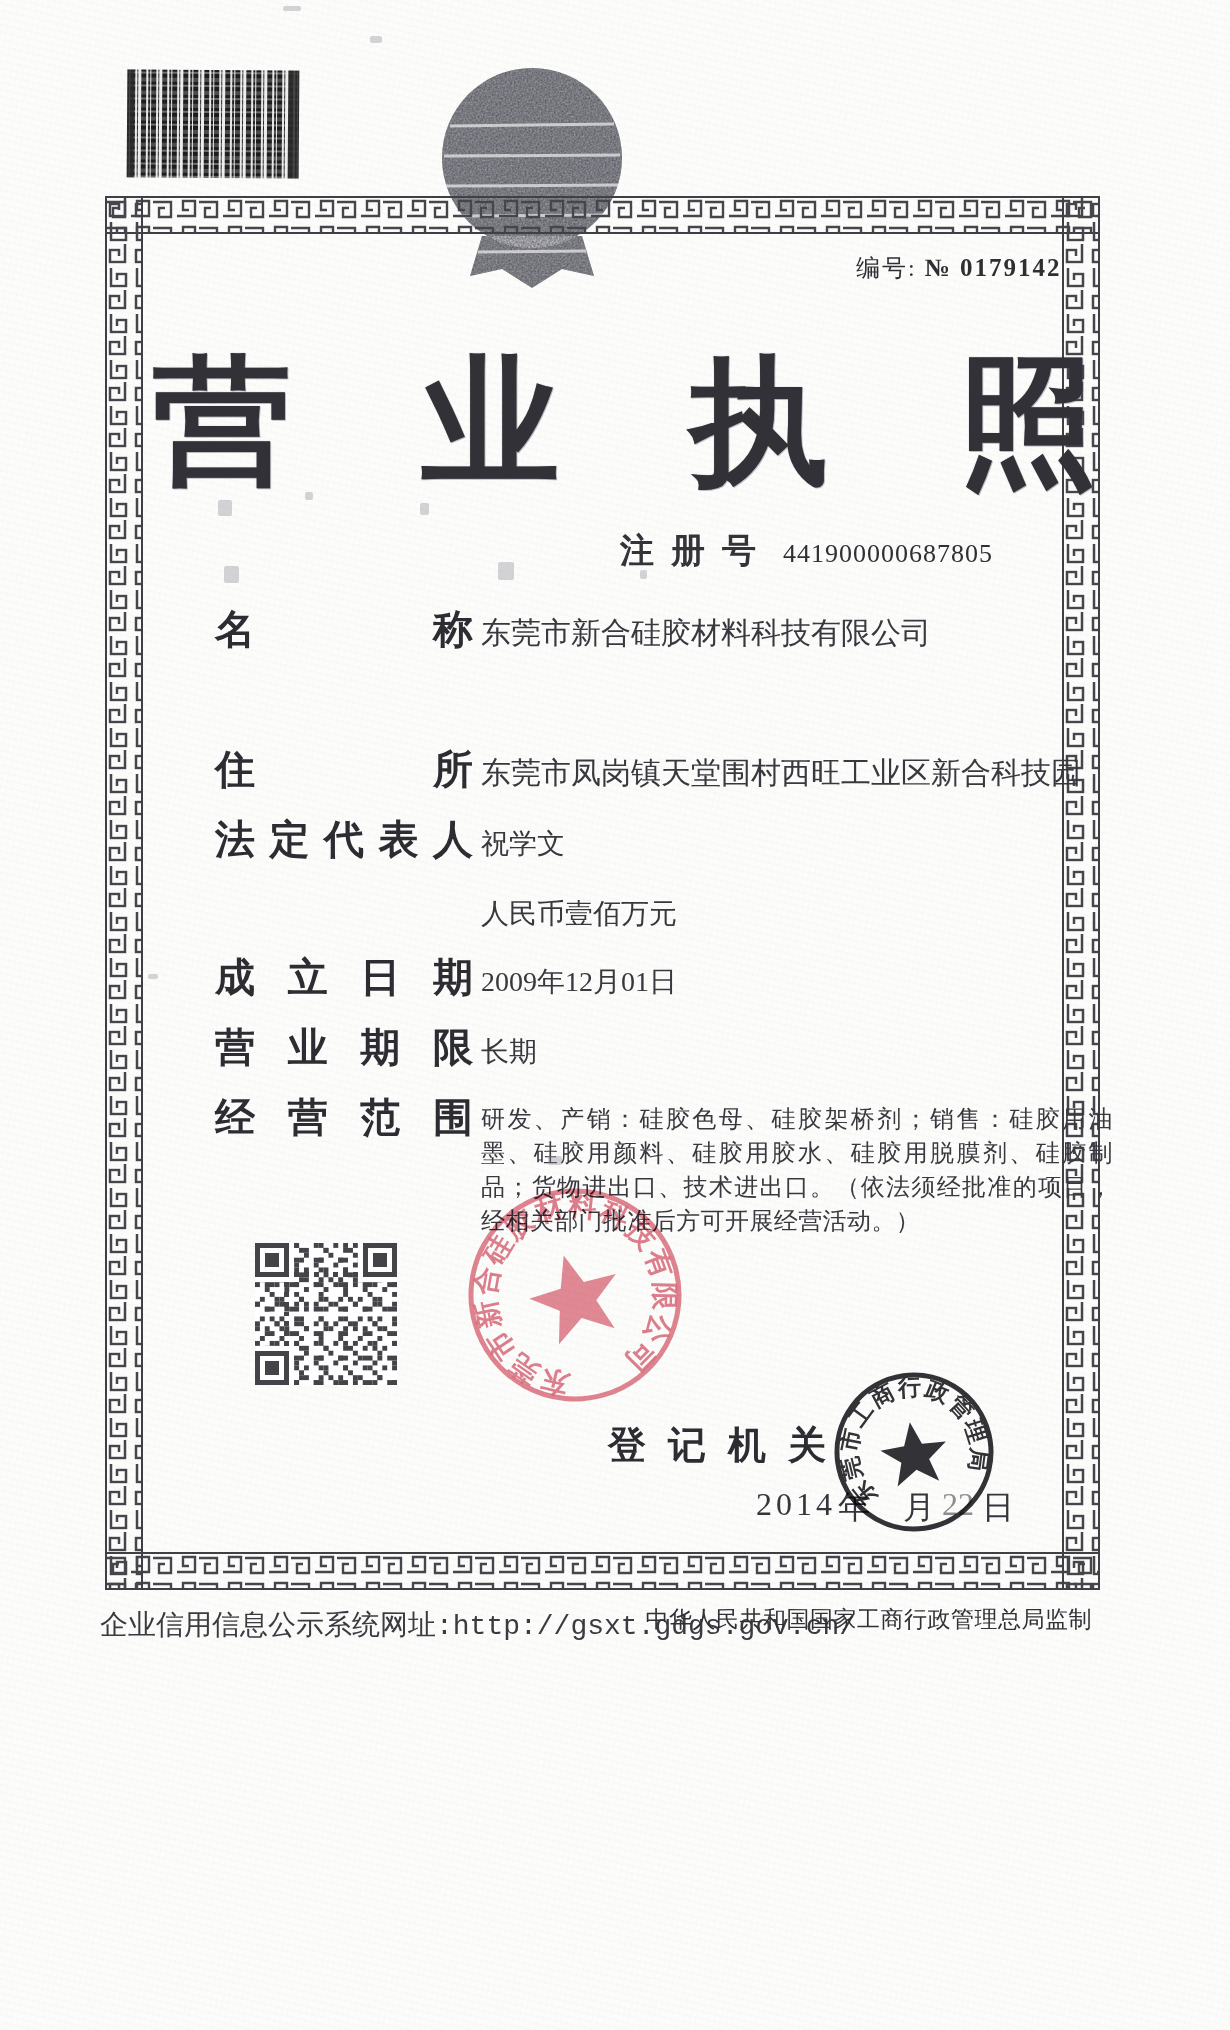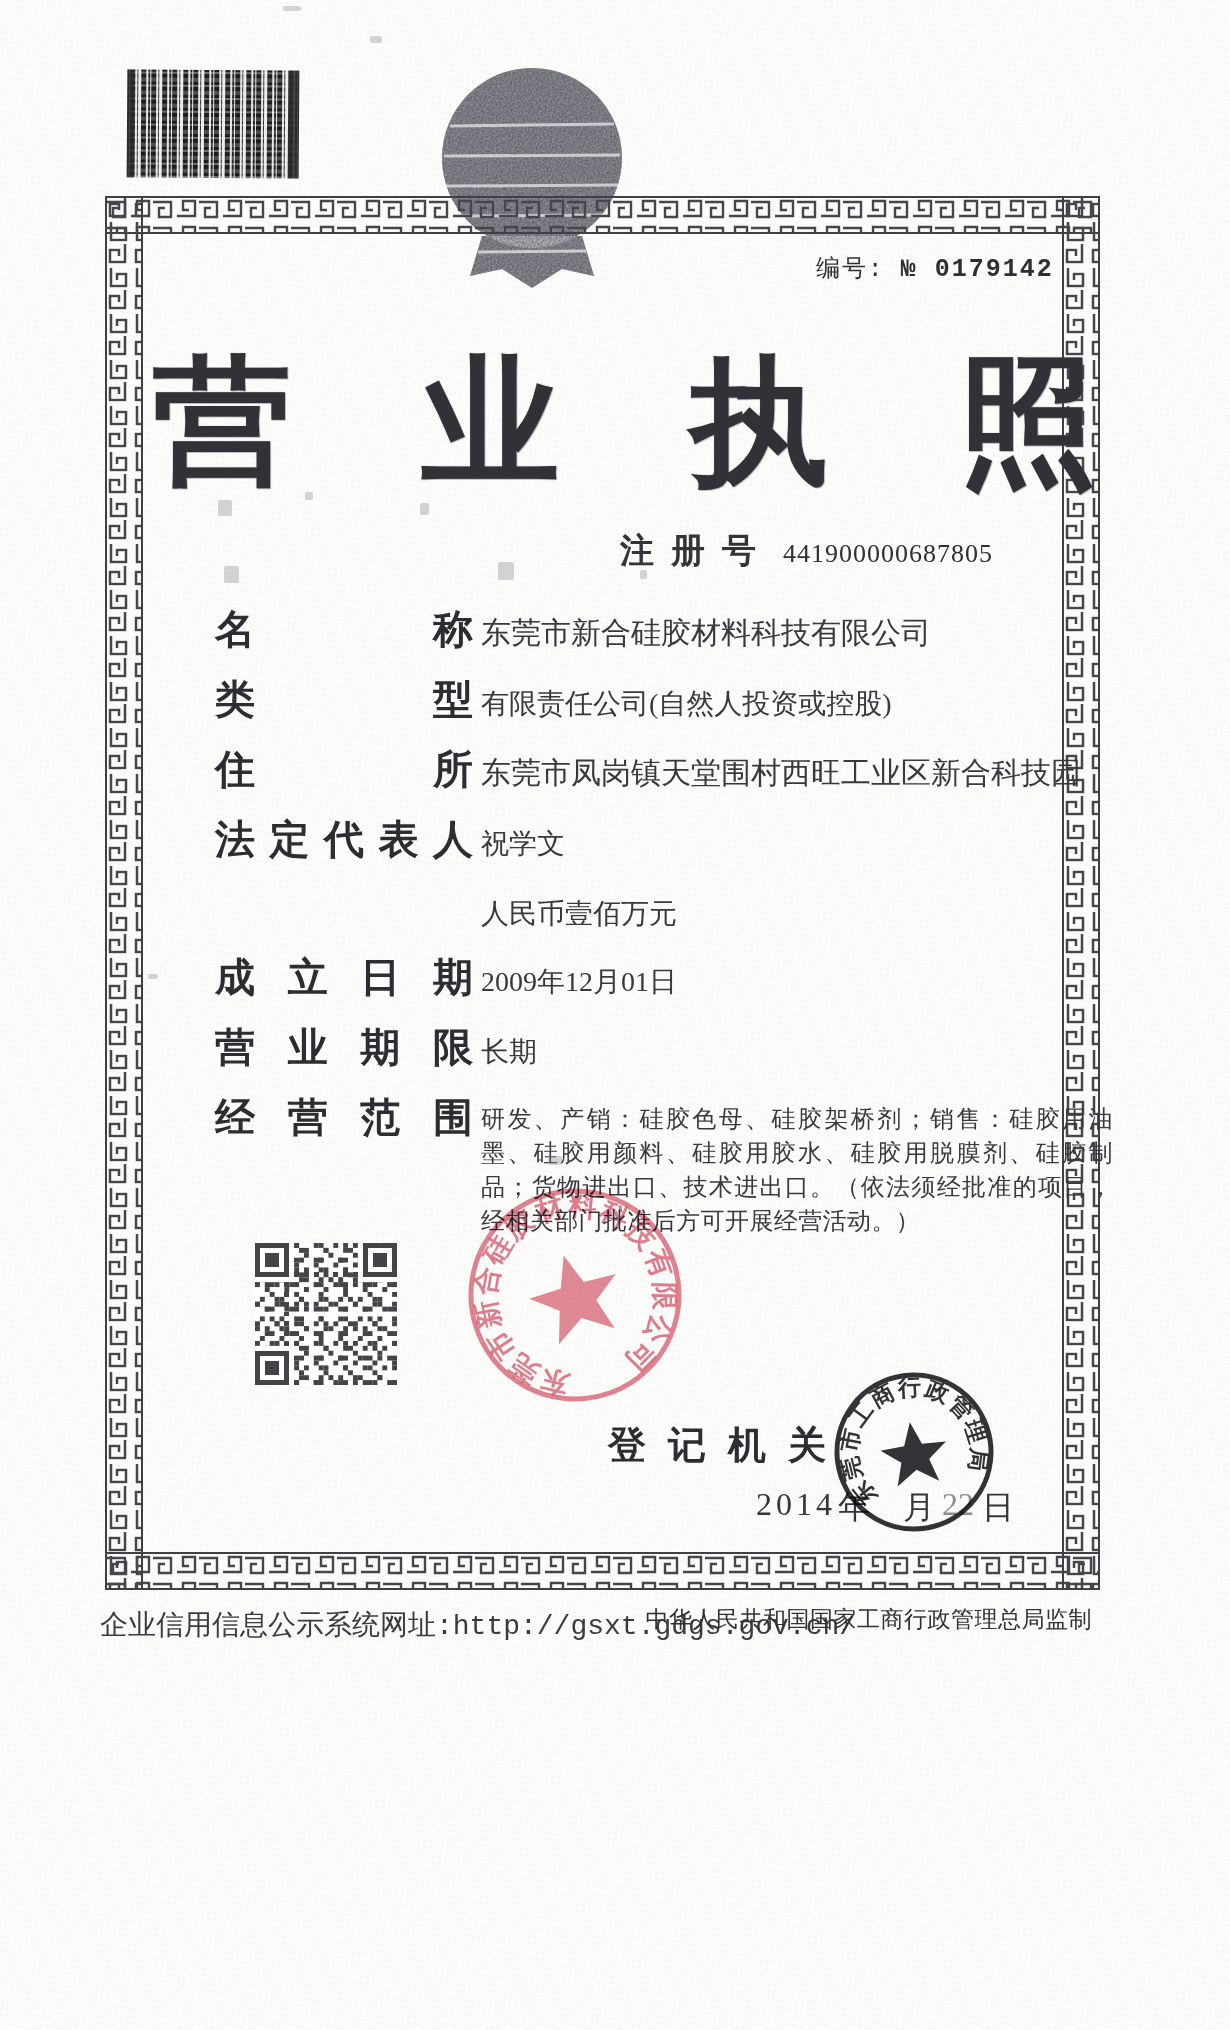--- a/index.html
+++ b/index.html
@@ -31,22 +31,22 @@
   .emblem{position:absolute;left:438px;top:60px;width:188px;height:248px;}
   
   .frame{position:absolute;left:105px;top:196px;width:995px;height:1394px;pointer-events:none;}
   .frame svg{position:absolute;display:block;}
   .fs-top{left:0;top:0;width:995px;height:38px;}
   .fs-bottom{left:0;bottom:0;width:995px;height:38px;}
   .fs-left{left:0;top:0;width:38px;height:1394px;}
   .fs-right{right:0;top:0;width:38px;height:1394px;}
   
   .serial{
-    position:absolute;left:816px;top:252px;width:250px;
-    font-size:24px;letter-spacing:2px;color:#2e2e33;white-space:nowrap;font-family:Liberation Mono, monospace;
+    position:absolute;left:856px;top:252px;width:250px;
+    font-size:24px;letter-spacing:2px;color:#2e2e33;white-space:nowrap;
   }
   .serial .no{font-weight:bold;font-size:25px;}
   .doc-title{
     position:absolute;left:105px;top:330px;width:995px;text-align:right;
     font-size:138px;font-weight:900;letter-spacing:48px;text-indent:48px;
     color:#2d2d33;white-space:nowrap;
     text-shadow:0 0 1px rgba(60,60,70,.6), 1px 1px 0 rgba(90,90,100,.35);
     filter:contrast(.95);
   }
   .regno{position:absolute;left:620px;top:528px;white-space:nowrap;}
@@ -185,24 +185,20 @@
 
   <div class="regno">
     <span class="rlabel">注册号</span>
     <span class="rvalue">441900000687805</span>
   </div>
 
   <div class="row" style="top:608px">
     <div class="flabel">名称</div>
     <div class="fvalue v-lg">东莞市新合硅胶材料科技有限公司</div>
   </div>
-  <div class="row" style="top:678px">
-    <div class="flabel">类型</div>
-    <div class="fvalue">有限责任公司(自然人投资或控股)</div>
-  </div>
   <div class="row" style="top:748px">
     <div class="flabel">住所</div>
     <div class="fvalue v-lg">东莞市凤岗镇天堂围村西旺工业区新合科技园</div>
   </div>
   <div class="row" style="top:818px">
     <div class="flabel">法定代表人</div>
     <div class="fvalue">祝学文</div>
   </div>
   <div class="row" style="top:888px">
     <div class="fvalue">人民币壹佰万元</div>

